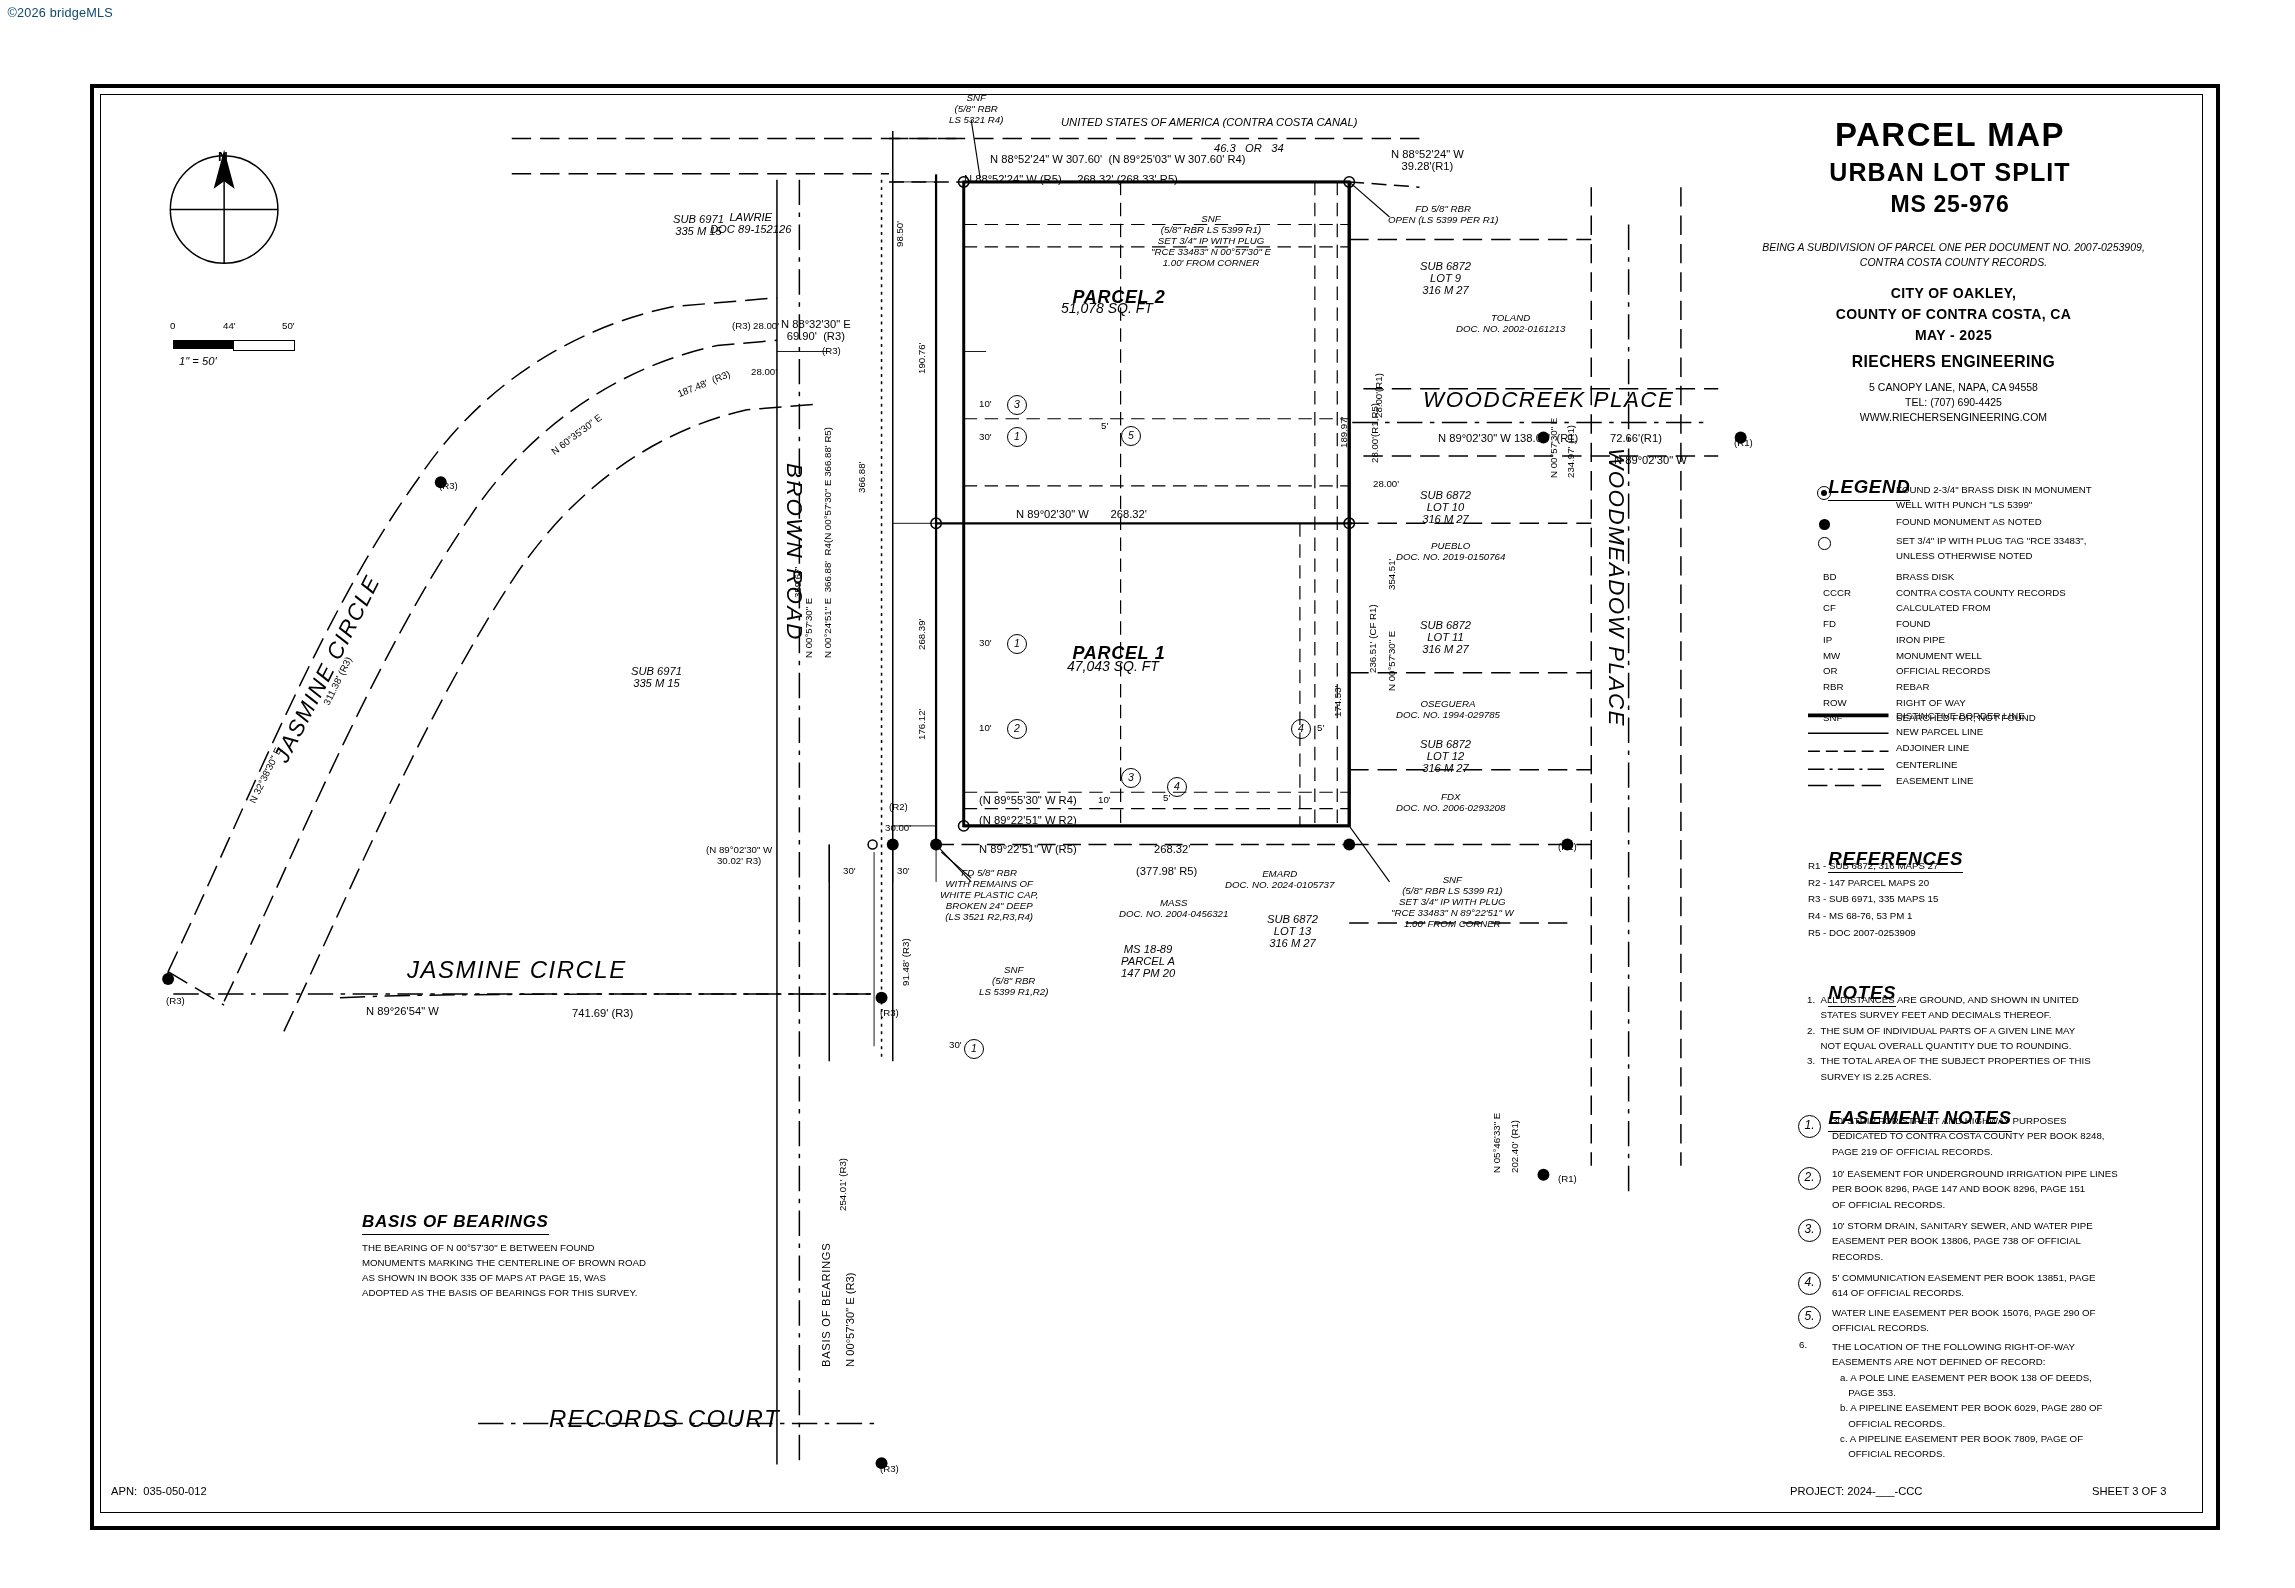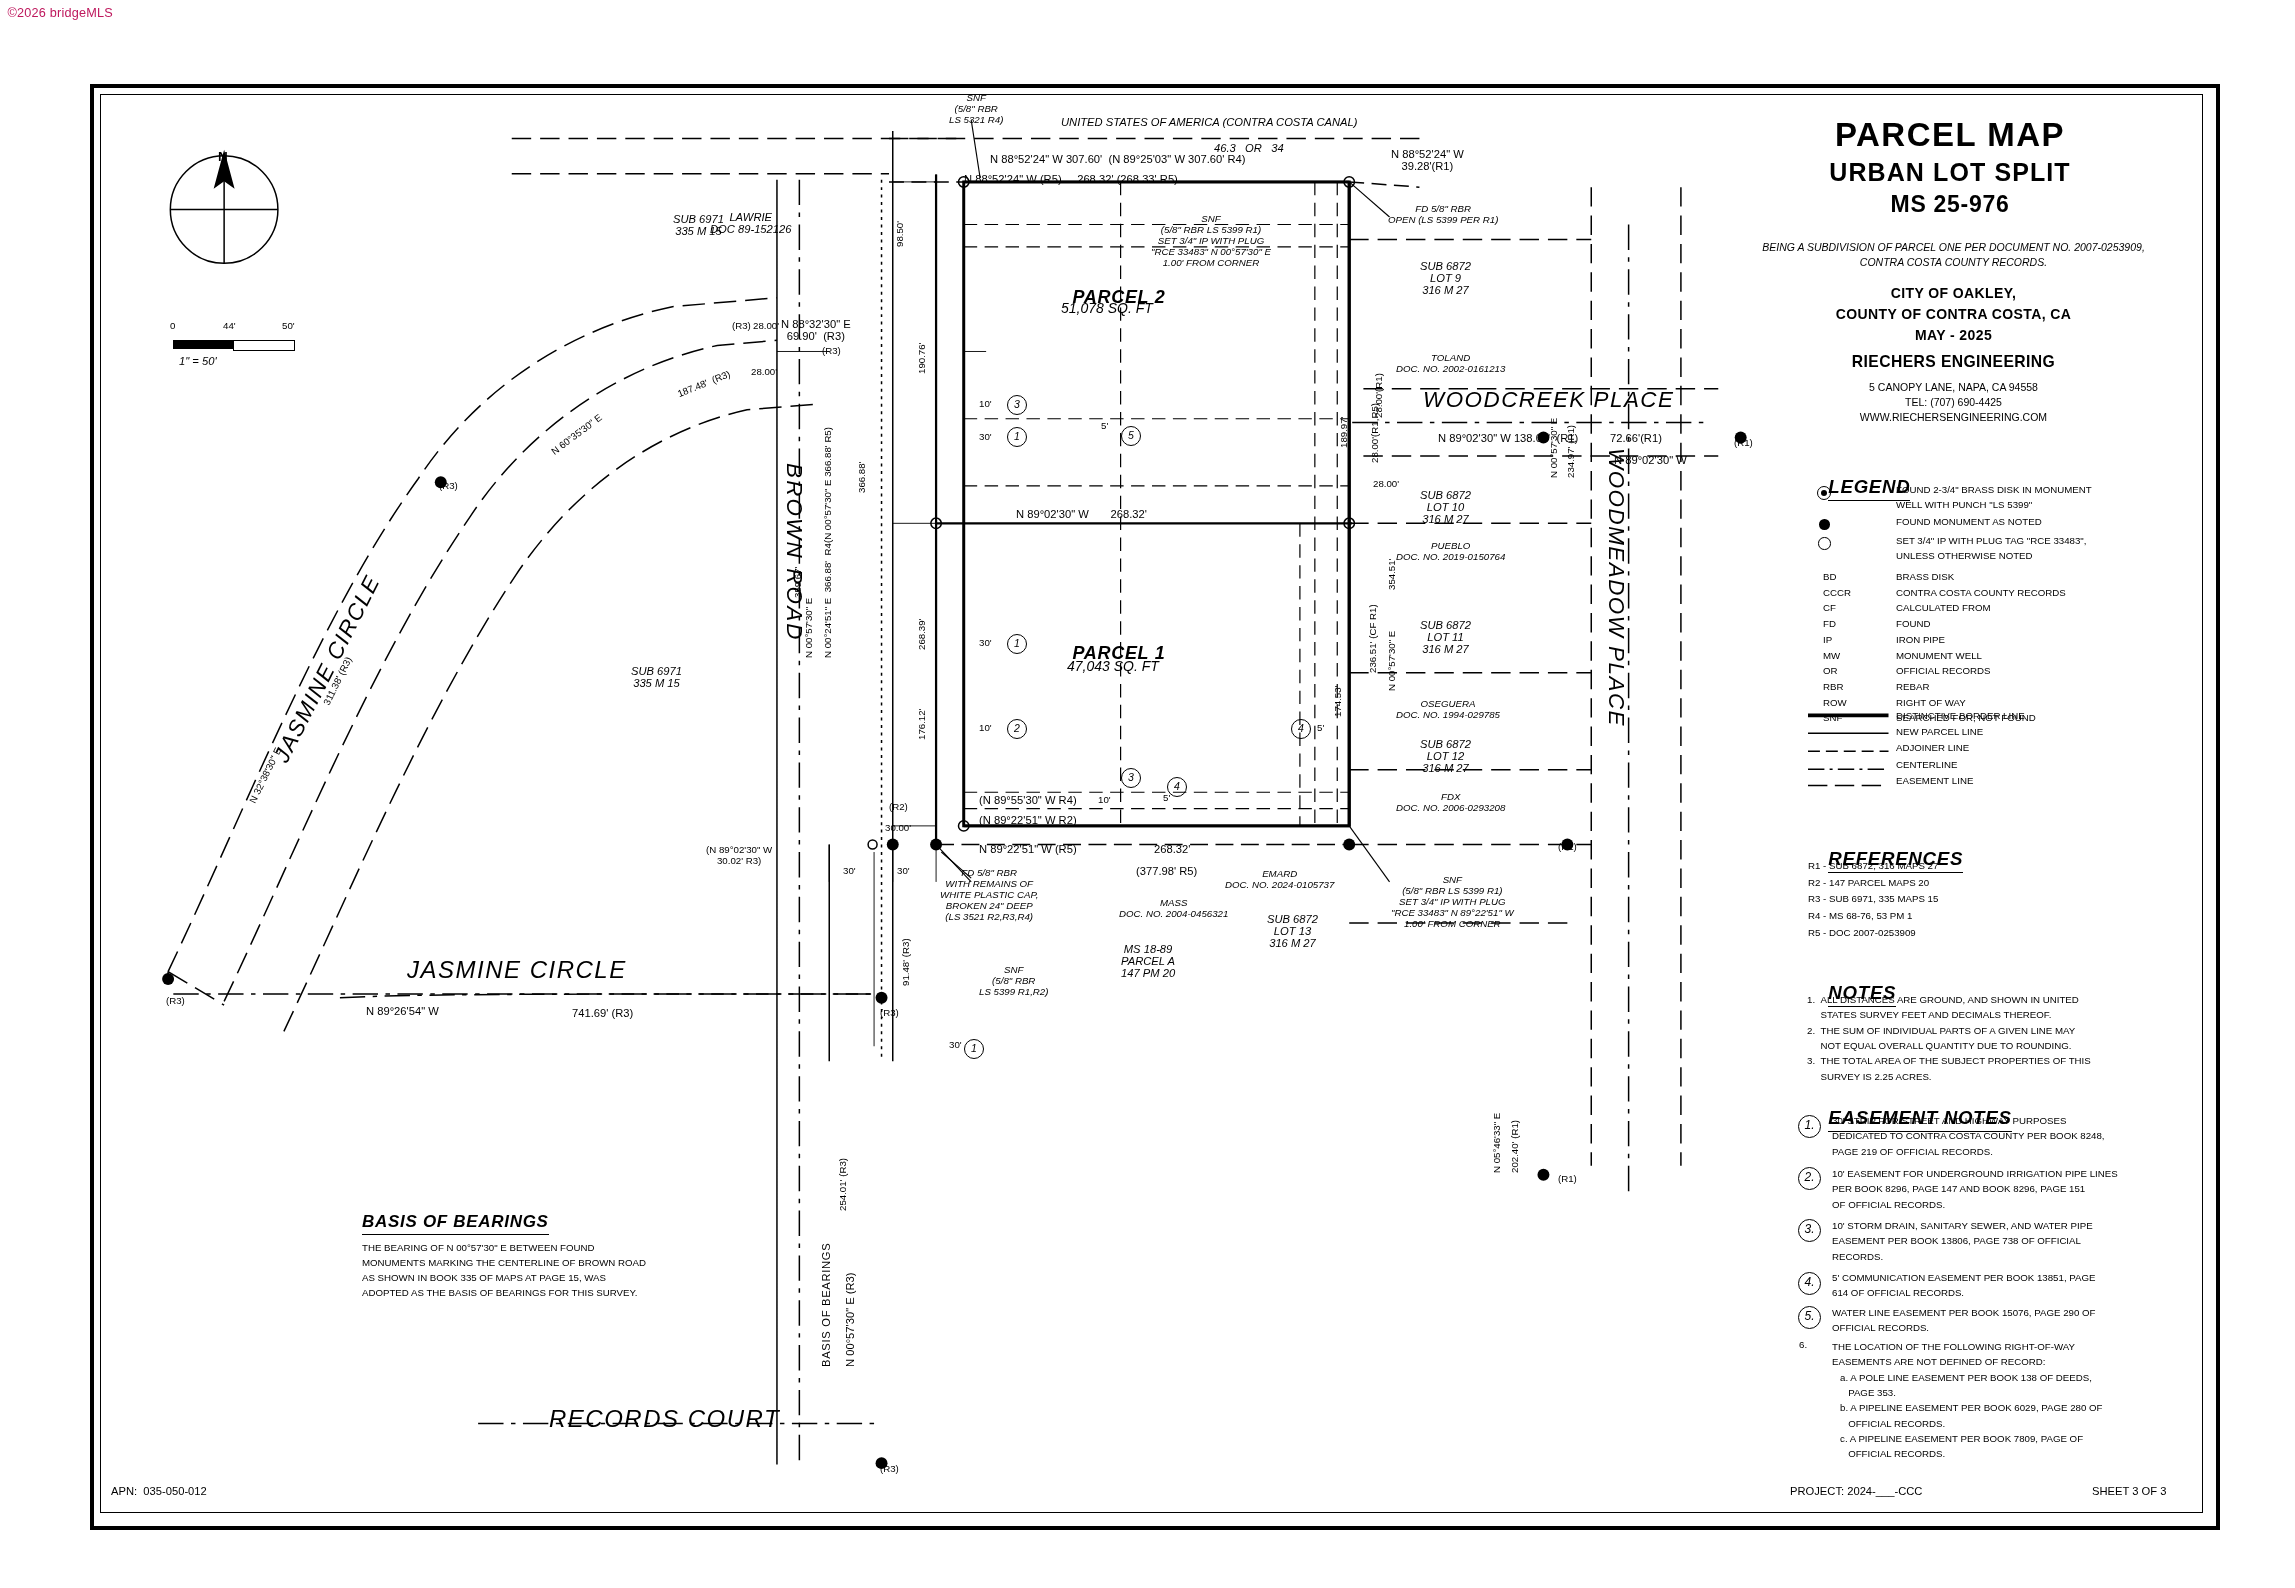--- a/index.html
+++ b/index.html
@@ -1,20 +1,20 @@
 <!DOCTYPE html>
 <html style="font-size:12px"><head>
 <meta charset="utf-8">
 <style>
   html,body{margin:0;padding:0;background:#ffffff;}
   body{width:2295px;height:1589px;position:relative;font-family:"Liberation Sans",sans-serif;overflow:hidden;}
   .sheet{position:absolute;left:0;top:0;width:2295px;height:1589px;background:#ffffff;}
   .border-outer{position:absolute;left:90px;top:84px;width:2122px;height:1438px;border:4.5px solid #000;}
   .border-inner{position:absolute;left:100px;top:94px;width:2101px;height:1417px;border:1.5px solid #000;}
-  .wm{position:absolute;left:7.5px;top:6px;font-size:12.7px;color:#be185d;letter-spacing:0.2px;}
+  .wm{position:absolute;left:7.5px;top:6px;font-size:12.7px;color:#0c4a6e;letter-spacing:0.2px;}
 
   .t{position:absolute;white-space:pre;font-family:"Liberation Sans",sans-serif;color:#000;}
   .sm{font-size:11.2px;}
   .xs{font-size:9.7px;}
   .md{font-size:13.5px;}
   .ital{font-style:italic;}
   .ctr{text-align:center;}
   .bold{font-weight:bold;}
 
   
@@ -209,21 +209,21 @@
   <div class="t sm ital ctr" style="left:1067px;top:658px;font-size:14px;">47,043 SQ. FT</div>
 
   <div class="t sm ital ctr" style="left:673px;top:213px;">SUB 6971<br>335 M 15</div>
   <div class="t sm ital ctr" style="left:691px;top:209px;"></div>
   <div class="t sm ital ctr" style="left:711px;top:208px;">&nbsp;</div>
   <div class="t sm ital ctr" style="left:710px;top:211px;">LAWRIE<br>DOC 89-152126</div>
 
   <div class="t sm ital ctr" style="left:631px;top:665px;">SUB 6971<br>335 M 15</div>
 
   <div class="t sm ital ctr" style="left:1420px;top:260px;">SUB 6872<br>LOT 9<br>316 M 27</div>
-  <div class="t xs ital ctr" style="left:1396px;top:312px;margin-top:40px;">TOLAND<br>DOC. NO. 2002-0161213</div>
+  <div class="t xs ital ctr" style="left:1456px;top:312px;">TOLAND<br>DOC. NO. 2002-0161213</div>
 
   <div class="t sm ital ctr" style="left:1420px;top:489px;">SUB 6872<br>LOT 10<br>316 M 27</div>
   <div class="t xs ital ctr" style="left:1396px;top:540px;">PUEBLO<br>DOC. NO. 2019-0150764</div>
 
   <div class="t sm ital ctr" style="left:1420px;top:619px;">SUB 6872<br>LOT 11<br>316 M 27</div>
   <div class="t xs ital ctr" style="left:1396px;top:671px;margin-top:27px;">OSEGUERA<br>DOC. NO. 1994-029785</div>
 
   <div class="t sm ital ctr" style="left:1420px;top:738px;">SUB 6872<br>LOT 12<br>316 M 27</div>
   <div class="t xs ital ctr" style="left:1396px;top:791px;">FDX<br>DOC. NO. 2006-0293208</div>
 

